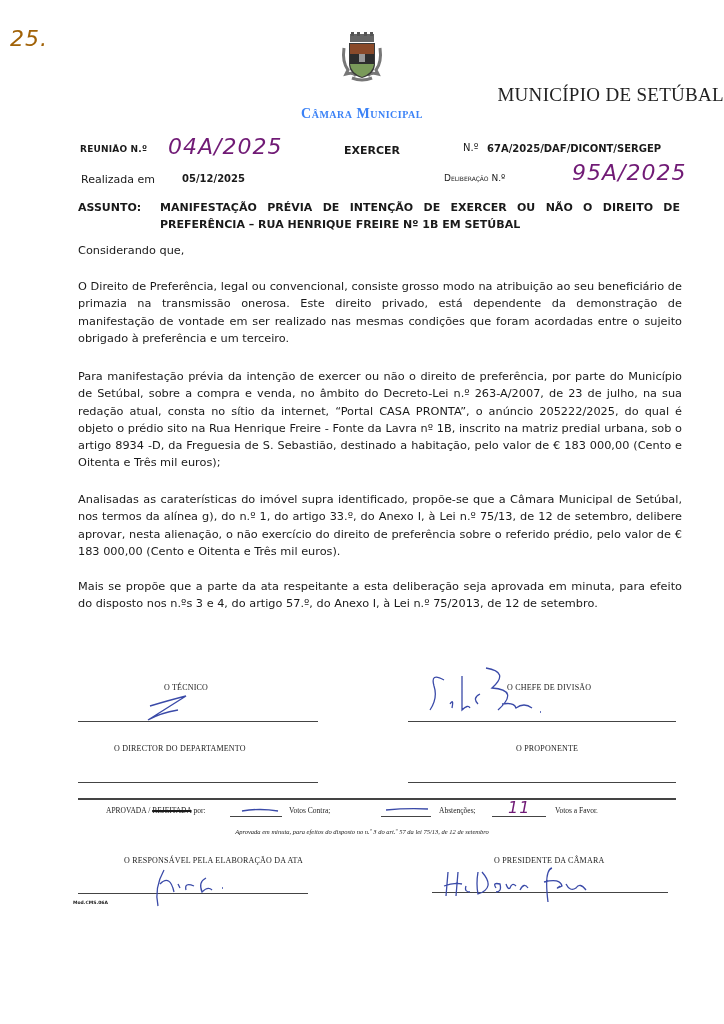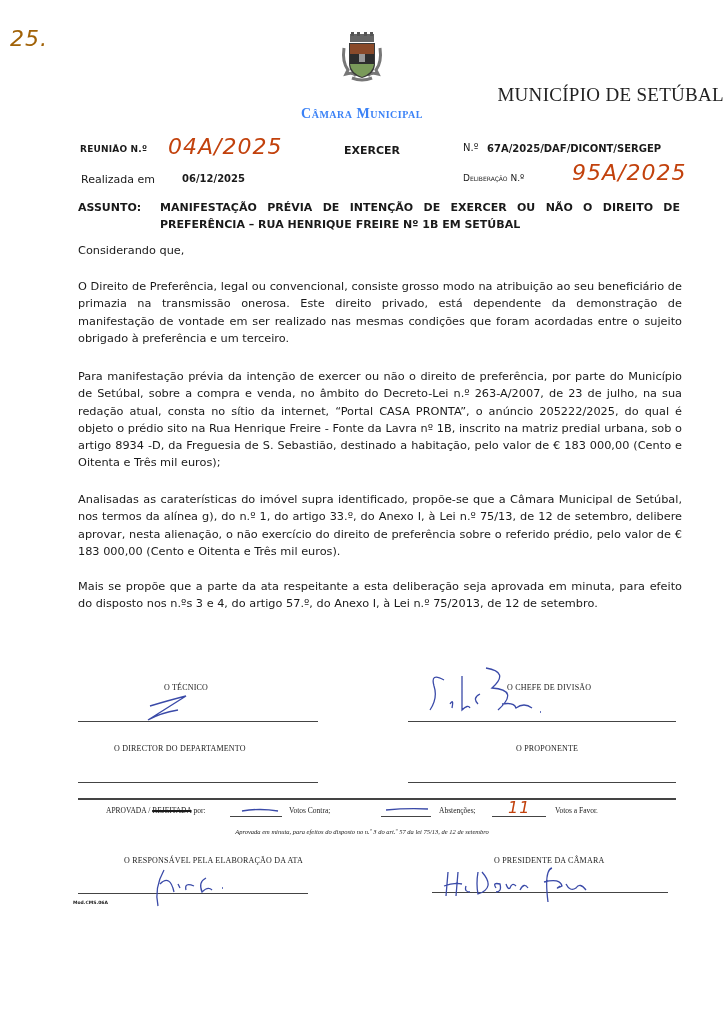--- a/index.html
+++ b/index.html
@@ -1,37 +1,37 @@
 <!DOCTYPE html>
 <html><head>
 <meta charset="utf-8">
 <style>
   html, body { margin: 0; padding: 0; background: #ffffff; }
   body { width: 724px; height: 1024px; position: relative; overflow: hidden; color: #1a1a1a; }
   .abs { position: absolute; }
   .serif { font-family: "Liberation Serif", "DejaVu Serif", serif; }
   .sans { font-family: "DejaVu Sans", "Liberation Sans", sans-serif; }
-  .hand { font-family: "DejaVu Sans", sans-serif; color: #c2410c; font-style: italic; font-weight: 300; letter-spacing: 1px; }
+  .hand { font-family: "DejaVu Sans", sans-serif; color: #701a75; font-style: italic; font-weight: 300; letter-spacing: 1px; }
 
   .page-num { left: 10px; top: 26px; font-size: 22px; color: #a16207; }
 
   .crest { left: 340px; top: 32px; width: 44px; height: 52px; }
   .muni-title { left: 0; width: 724px; top: 84px; text-align: right; font-size: 19px; letter-spacing: 0.3px; color: #222; }
   .camara-title { left: 0; width: 724px; top: 106px; text-align: center; font-size: 14px; font-weight: bold; font-variant: small-caps; letter-spacing: 0.5px; color: #3b82f6; }
 
   .lbl-small { font-size: 9px; font-weight: bold; letter-spacing: 0.2px; }
 
   .reuniao-label { left: 80px; top: 144px; }
   .reuniao-val { left: 168px; top: 134px; font-size: 22px; }
   .proposta-label { left: 344px; top: 144px; font-size: 11px; font-weight: bold; }
   .prop-no-label { left: 463px; top: 142px; font-size: 10px; }
   .prop-no-val { left: 487px; top: 143px; font-size: 10px; font-weight: bold; }
   .realizada-label { left: 81px; top: 173px; font-size: 11px; }
   .realizada-val { left: 182px; top: 173px; font-size: 10px; font-weight: bold; }
-  .delib-label { left: 463px; top: 173px; font-size: 9px; font-variant: small-caps; }
+  .delib-label { left: 444px; top: 173px; font-size: 9px; font-variant: small-caps; }
   .delib-val { left: 572px; top: 160px; font-size: 22px; }
 
   .assunto-label { left: 78px; top: 201px; font-size: 11px; font-weight: bold; }
   .assunto-text { left: 160px; top: 199px; width: 520px; font-size: 11px; font-weight: bold; line-height: 17px; text-align: justify; text-align-last: left; }
 
   .body-text { left: 78px; width: 604px; font-size: 11.3px; line-height: 17.3px; text-align: justify; }
   .p0 { top: 242px; }
   .p1 { top: 278px; }
   .p2 { top: 368px; }
   .p3 { top: 491px; }
@@ -71,21 +71,21 @@
 
 <div class="abs serif muni-title">MUNICÍPIO DE SETÚBAL</div>
 <div class="abs serif camara-title">Câmara Municipal</div>
 
 <div class="abs sans lbl-small reuniao-label">REUNIÃO N.º</div>
 <div class="abs hand reuniao-val">04A/2025</div>
 <div class="abs sans proposta-label">EXERCER</div>
 <div class="abs sans prop-no-label">N.º</div>
 <div class="abs sans prop-no-val">67A/2025/DAF/DICONT/SERGEP</div>
 <div class="abs sans realizada-label">Realizada em</div>
-<div class="abs sans realizada-val">06/12/2025</div>
+<div class="abs sans realizada-val">05/12/2025</div>
 <div class="abs sans delib-label">Deliberação N.º</div>
 <div class="abs hand delib-val">95A/2025</div>
 
 <div class="abs sans assunto-label">ASSUNTO:</div>
 <div class="abs sans assunto-text">MANIFESTAÇÃO PRÉVIA DE INTENÇÃO DE EXERCER OU NÃO O DIREITO DE PREFERÊNCIA – RUA HENRIQUE FREIRE Nº 1B EM SETÚBAL</div>
 
 <div class="abs sans body-text p0">Considerando que,</div>
 <div class="abs sans body-text p1">O Direito de Preferência, legal ou convencional, consiste grosso modo na atribuição ao seu beneficiário de primazia na transmissão onerosa. Este direito privado, está dependente da demonstração de manifestação de vontade em ser realizado nas mesmas condições que foram acordadas entre o sujeito obrigado à preferência e um terceiro.</div>
 <div class="abs sans body-text p2">Para manifestação prévia da intenção de exercer ou não o direito de preferência, por parte do Município de Setúbal, sobre a compra e venda, no âmbito do Decreto-Lei n.º 263-A/2007, de 23 de julho, na sua redação atual, consta no sítio da internet, “Portal CASA PRONTA”, o anúncio 205222/2025, do qual é objeto o prédio sito na Rua Henrique Freire - Fonte da Lavra nº 1B, inscrito na matriz predial urbana, sob o artigo 8934 -D, da  Freguesia de S. Sebastião, destinado a habitação, pelo valor de € 183 000,00 (Cento e Oitenta e Três mil euros);</div>
 <div class="abs sans body-text p3">Analisadas as caraterísticas do imóvel supra identificado, propõe-se que a Câmara Municipal de Setúbal, nos termos da alínea g), do n.º 1, do artigo 33.º, do Anexo I, à Lei n.º 75/13, de 12 de setembro, delibere aprovar, nesta alienação, o não exercício do direito de preferência sobre o referido prédio, pelo valor de € 183 000,00 (Cento e Oitenta e Três mil euros).</div>

